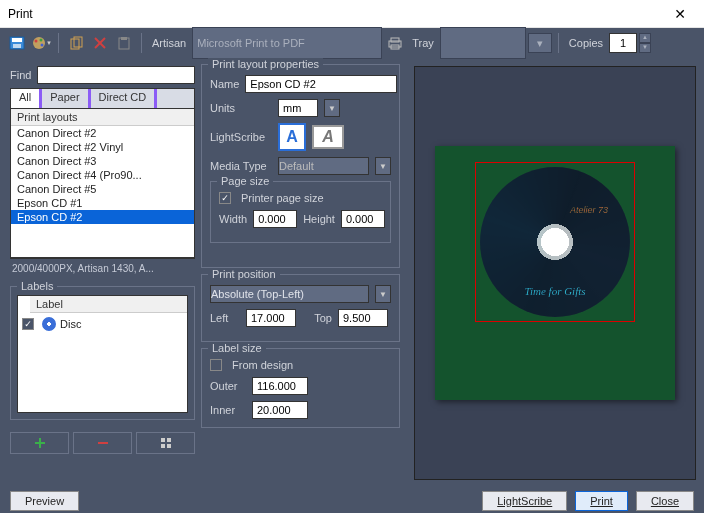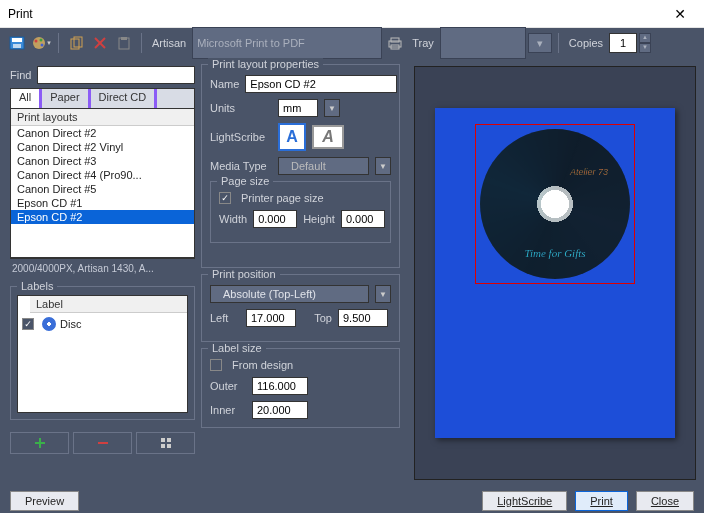--- a/index.html
+++ b/index.html
@@ -38,34 +38,34 @@
 .list-footer { background: #4a5468; color: #c5cad6; font-size: 10px; padding: 4px 2px; border-top: 1px solid #333; }
 
 .group { border: 1px solid #6a7388; margin-bottom: 6px; position: relative; padding: 10px 8px 8px 8px; }
 .group-title { position: absolute; top: -7px; left: 6px; background: #4a5468; color: #d0d3da; padding: 0 4px; font-size: 11px; }
 .row { display: flex; align-items: center; margin-bottom: 6px; gap: 6px; }
 .row label { color: #d0d3da; width: 62px; }
 .row .val-input { background: #fff; border: 1px solid #333; height: 18px; padding: 0 4px; color: #000; }
 .row .dd-arrow { width: 16px; height: 18px; background: #606b82; border: 1px solid #333; display: flex; align-items: center; justify-content: center; color: #ccc; font-size: 8px; }
 .orient-btn { width: 28px; height: 28px; background: #fff; border: 2px solid #2a6ed8; display: flex; align-items: center; justify-content: center; color: #2a6ed8; font-size: 16px; font-weight: bold; cursor: pointer; }
 .orient-btn.off { border-color: #999; color: #777; }
-.media-sel { flex: 1; height: 18px; background: #606b82; border: 1px solid #333; color: #bbb; padding: 0 12px; display: flex; align-items: center; }
+.media-sel { flex: 1; height: 18px; background: #606b82; border: 1px solid #333; color: #bbb; padding: 0 0; display: flex; align-items: center; }
 
 .chk { width: 12px; height: 12px; border: 1px solid #888; background: #4a5468; display: inline-flex; align-items: center; justify-content: center; color: #fff; font-size: 9px; margin-right: 4px; }
 .chk.checked::after { content: "✓"; }
 .labels-hdr { background: #f0f0f0; color: #333; padding: 2px 6px; border-bottom: 1px solid #ccc; margin: 0 0 2px 12px; }
 .labels-list { background: #fff; border: 1px solid #333; height: 118px; }
 .lbl-row { display: flex; align-items: center; padding: 2px 4px; gap: 4px; color: #222; }
 .disc-ico { width: 14px; height: 14px; border-radius: 50%; background: radial-gradient(circle, #fff 0 2px, #3a6ed8 2px 7px, #6aa0f0 7px); }
 
 .btnrow { display: flex; gap: 4px; margin-top: 6px; }
 .sq-btn { flex: 1; height: 22px; background: #4a5468; border: 1px solid #6a7388; display: flex; align-items: center; justify-content: center; cursor: pointer; }
 
 .preview-pane { background: #3a4255; border: 1px solid #222; height: 100%; display: flex; align-items: center; justify-content: center; }
-.page { width: 240px; height: 330px; background: #1d4ed8; box-shadow: 2px 2px 6px rgba(0,0,0,.5); position: relative; }
+.page { width: 240px; height: 254px; background: #14532d; box-shadow: 2px 2px 6px rgba(0,0,0,.5); position: relative; }
 .cd-frame { position: absolute; top: 16px; left: 40px; width: 160px; height: 160px; border: 1px solid #d00; }
 .cd { position: absolute; inset: 4px; border-radius: 50%; background: radial-gradient(circle at 50% 50%, #fff 0 14px, #ccc 14px 18px, #1a2a3a 18px 100%); overflow: hidden; }
 .cd::after { content:""; position:absolute; inset:0; background: conic-gradient(from 200deg, #0a3a4a, #1a6a7a, #0a2a3a, #2a4a5a, #0a3a4a); mix-blend-mode: overlay; opacity:.5; }
 .cd-text { position:absolute; bottom:20px; width:100%; text-align:center; color:#4ac0d0; font-style:italic; font-size:11px; font-family: cursive; }
 .cd-text2 { position:absolute; top:38px; right:22px; color:#d08a4a; font-size:9px; font-style:italic; }
 
 .footer { height: 25px; background: #4a5468; display: flex; align-items: center; padding: 0 10px; gap: 8px; }
 .btn { height: 20px; padding: 0 14px; background: #e8eaf0; border: 1px solid #888; color: #222; cursor: pointer; display: flex; align-items: center; }
 .btn.primary { border: 1px solid #0a64d8; background:#e0ecfa; }
 .spacer { flex: 1; }

